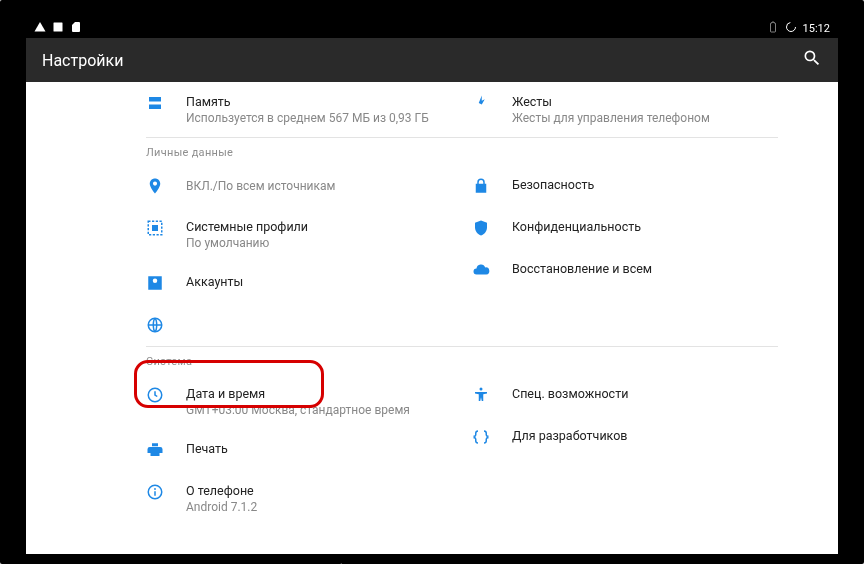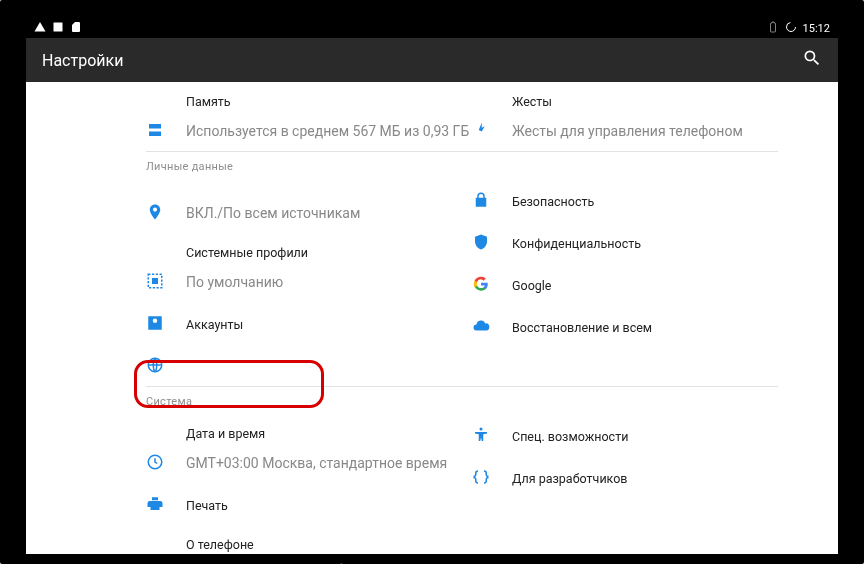--- a/index.html
+++ b/index.html
@@ -10,26 +10,26 @@
   .statusbar .left { display: flex; gap: 6px; }
   .statusbar .right { margin-left: auto; display: flex; gap: 6px; align-items: center; }
   .statusbar svg { width: 12px; height: 12px; fill: #fff; }
   .appbar { height: 44px; background: #2a2a2a; color: #fff; display: flex; align-items: center; padding: 14px 16px; }
   .appbar .title { font-size: 16px; font-weight: 400; }
   .appbar .search { margin-left: auto; }
   .appbar .search svg { width: 20px; height: 20px; fill: #fff; }
   .content { flex: 1; overflow: hidden; padding-left: 120px; padding-right: 40px; position: relative; }
   .columns { display: flex; }
   .col { flex: 1; }
-  .item { display: flex; align-items: flex-end; padding: 12px 0; cursor: default; }
+  .item { display: flex; align-items: flex-start; padding: 12px 0; cursor: default; }
   .item .ic { width: 40px; display: flex; justify-content: flex-start; }
   .item .ic svg { width: 18px; height: 18px; fill: #1e88e5; }
   .item .txt { flex: 1; }
   .item .t1 { font-size: 12.5px; color: #222; }
-  .item .t2 { font-size: 14px; color: #888; margin-top: 14px; }
+  .item .t2 { font-size: 12px; color: #888; margin-top: 2px; }
   .section-header { font-size: 11px; color: #8e8e8e; padding: 8px 0 6px 0; letter-spacing: .3px; }
   .divider { border-top: 1px solid #e3e3e3; margin-right: 20px; }
   .highlight { position: absolute; border: 3px solid #d60000; border-radius: 14px; pointer-events: none; }
   .navbar { height: 18px; background: transparent; display: flex; justify-content: center; align-items: center; gap: 80px; margin-top: 6px; }
   .navbar svg { width: 14px; height: 14px; fill: #fff; }
 </style>
 </head>
 <body>
 
 <div class="device">
@@ -156,33 +156,20 @@
               </div>
           </div>
           <div class="item">
             <span class="ic">
                 <svg viewBox="0 0 24 24">
                   <path d="M12 2l8 3v6c0 5-3.5 9.7-8 11-4.5-1.3-8-6-8-11V5l8-3z"></path>
                 </svg>
               </span>
             <div class="txt">
                 <div class="t1">Конфиденциальность</div>
-              </div>
-          </div>
-          <div class="item">
-            <span class="ic">
-                <svg viewBox="0 0 24 24">
-                  <path d="M21 12.2c0-.6-.1-1.2-.2-1.8H12v3.5h5c-.2 1.1-.9 2.1-1.9 2.7v2.2h3.1c1.8-1.7 2.8-4.1 2.8-6.6z" fill="#4285F4"></path>
-                  <path d="M12 21c2.6 0 4.7-.9 6.3-2.3l-3.1-2.2c-.9.6-2 .9-3.2.9-2.5 0-4.6-1.7-5.3-3.9H3.5v2.3C5.1 18.9 8.3 21 12 21z" fill="#34A853"></path>
-                  <path d="M6.7 13.5c-.2-.6-.3-1.2-.3-1.9s.1-1.3.3-1.9V7.4H3.5C2.8 8.8 2.4 10.3 2.4 12s.4 3.2 1.1 4.6l3.2-2.3z" fill="#FBBC05"></path>
-                  <path d="M12 6.1c1.4 0 2.6.5 3.6 1.4l2.7-2.7C16.7 3.3 14.6 2.4 12 2.4 8.3 2.4 5.1 4.5 3.5 7.4l3.2 2.3c.7-2.2 2.8-3.9 5.3-3.9z" fill="#EA4335"></path>
-                </svg>
-              </span>
-            <div class="txt">
-                <div class="t1">Google</div>
               </div>
           </div>
           <div class="item">
             <span class="ic">
                 <svg viewBox="0 0 24 24">
                   <path d="M19 18H6a4 4 0 0 1 0-8 6 6 0 0 1 11.6-1.5A4.5 4.5 0 0 1 19 18z"></path>
                 </svg>
               </span>
             <div class="txt">
                 <div class="t1">Восстановление и всем</div>

